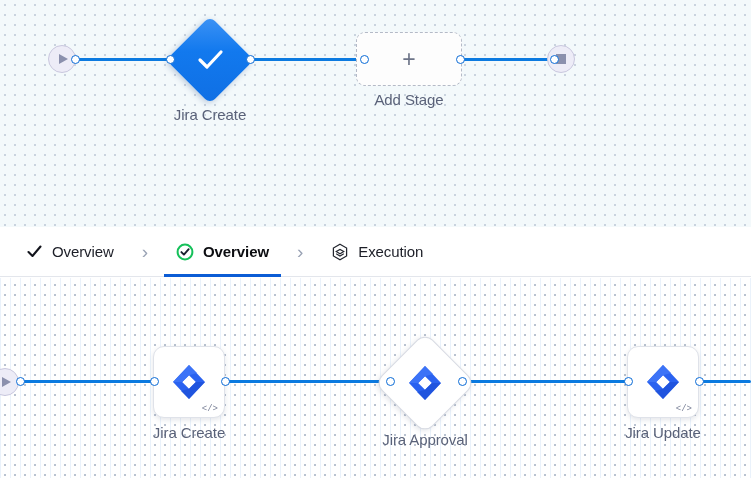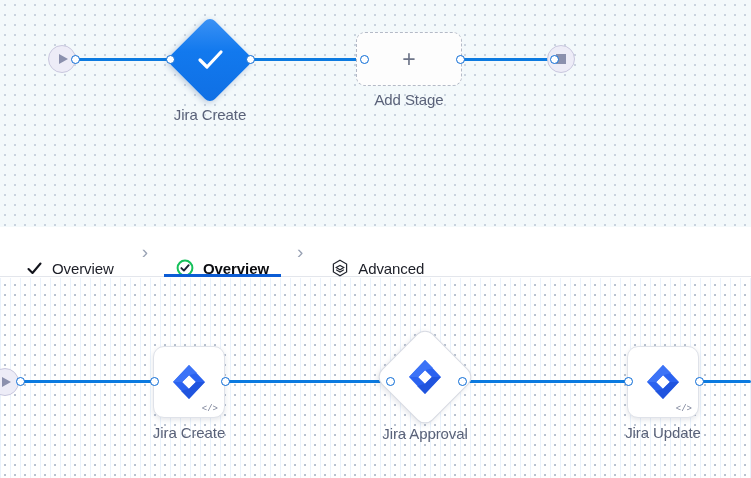--- a/index.html
+++ b/index.html
@@ -42,21 +42,21 @@
     height: 50px;
     background: #ffffff;
     border-bottom: 1px solid #e3e6ec;
     display: flex;
     align-items: center;
     padding-left: 24px;
   }
 
   .tab {
     display: flex;
-    align-items: flex-end;
+    align-items: center;
     height: 50px;
     gap: 9px;
     cursor: pointer;
     position: relative;
     padding: 0 2px;
   }
 
   .tab-label {
     font-size: 15px;
     color: #1c1e27;
@@ -305,21 +305,21 @@
     <span class="tab-sep">›</span>
 
     <div class="tab">
       <span class="ico">
         <svg width="18" height="18" viewBox="0 0 18 18" aria-hidden="true">
           <polygon points="9,1.3 15.6,5 15.6,13 9,16.7 2.4,13 2.4,5" fill="none" stroke="#22252e" stroke-width="1.25"></polygon>
           <path d="M5.2 8.6 L9 6.4 L12.8 8.6 L9 10.8 Z" fill="none" stroke="#22252e" stroke-width="1.1"></path>
           <path d="M5.2 10.8 L9 13 L12.8 10.8" fill="none" stroke="#22252e" stroke-width="1.1"></path>
         </svg>
       </span>
-      <span class="tab-label">Advanced</span>
+      <span class="tab-label">Execution</span>
     </div>
   </div>
 
   <div class="canvas-bottom">
 
     <div class="edge" style="left:20px;  top:102px; width:140px;"></div>
     <div class="edge" style="left:224px; top:102px; width:166px;"></div>
     <div class="edge" style="left:462px; top:102px; width:168px;"></div>
     <div class="edge" style="left:694px; top:102px; width:57px;"></div>
 
@@ -338,21 +338,21 @@
             <path d="M20 37 L12 29 L20 26.8 L26.8 20 L36 20 Z" fill="#1d50d8" opacity="0.75"></path>
           </svg>
         </span>
         <span class="code-badge">&lt;/&gt;</span>
       </div>
       <div class="node-label" style="top:78px;">Jira Create</div>
     </div>
     <div class="port" style="left:150px; top:99px;"></div>
     <div class="port" style="left:221px; top:99px;"></div>
 
-    <div class="node" style="left:374px; top:48px; width:102px; height:102px;">
+    <div class="node" style="left:374px; top:54px; width:102px; height:102px;">
       <div class="diamond-node" style="left:15px; top:15px;">
         <span class="jira-mark">
           <svg width="40" height="40" viewBox="0 0 40 40" aria-hidden="true">
             <path d="M20 3 L36 20 L20 37 L4 20 Z" fill="#2a62f0"></path>
             <path d="M20 13.2 L26.8 20 L20 26.8 L13.2 20 Z" fill="#ffffff"></path>
             <path d="M20 3 L28 11 L20 13.2 L13.2 20 L4 20 Z" fill="#3d74f7" opacity="0.95"></path>
             <path d="M20 37 L12 29 L20 26.8 L26.8 20 L36 20 Z" fill="#1d50d8" opacity="0.75"></path>
           </svg>
         </span>
       </div>

